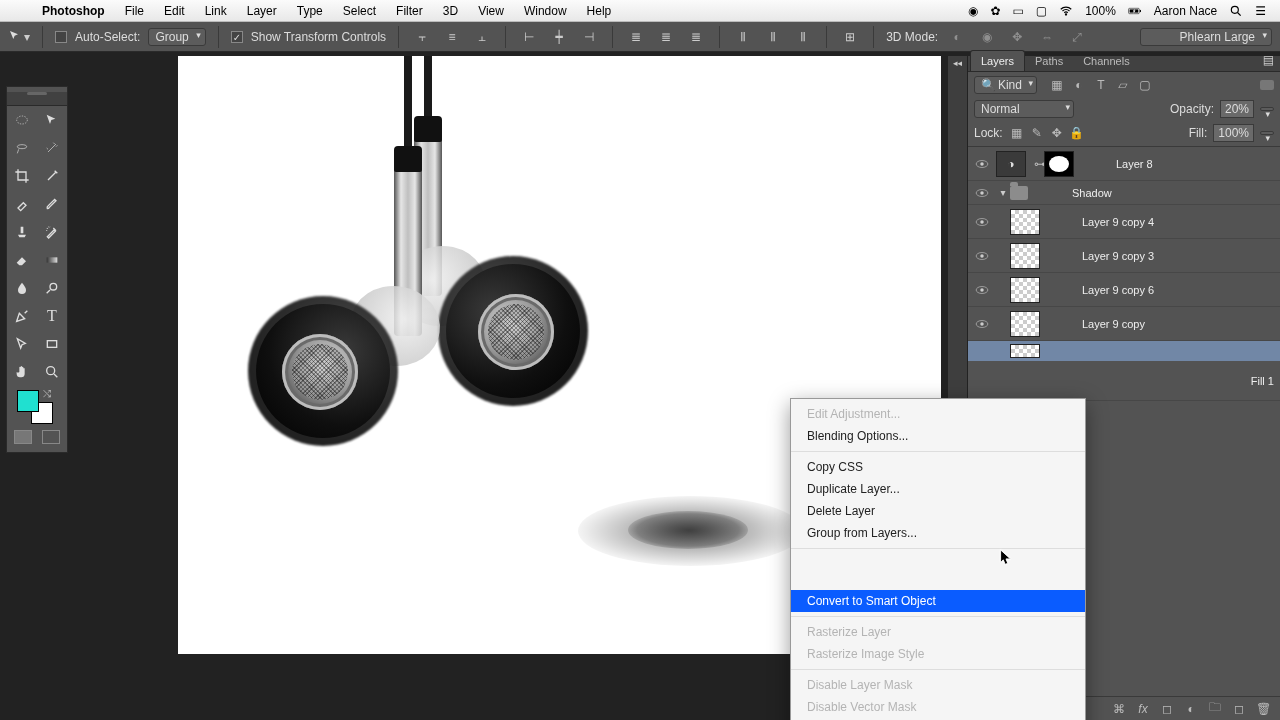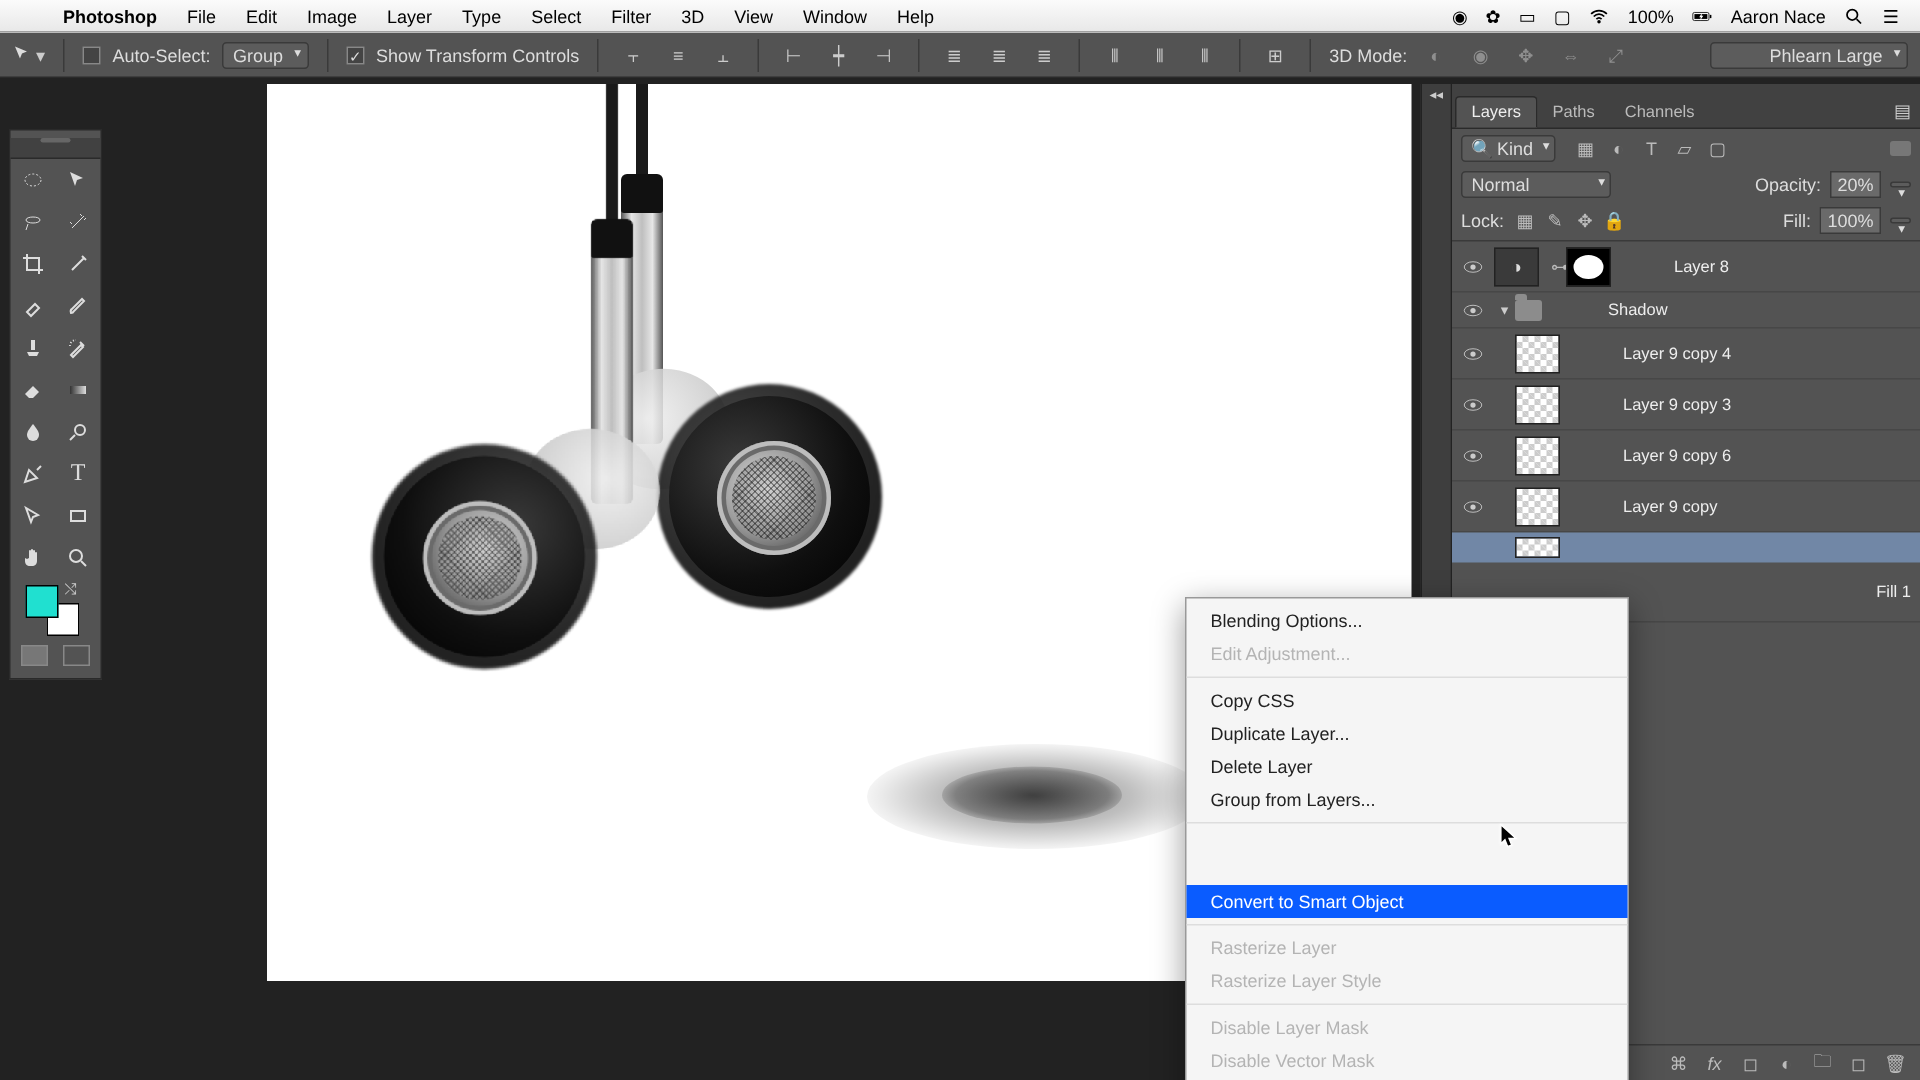--- a/index.html
+++ b/index.html
@@ -56,21 +56,21 @@
 .bud-tip { position:absolute; border-radius:50%; background:radial-gradient(circle at 40% 40%, #f0f0f0, #c9c9c9 70%); opacity:.85; }
 .shadow-pad { position:absolute; border-radius:50%; background:radial-gradient(ellipse at center, rgba(0,0,0,.45) 0%, rgba(0,0,0,.25) 40%, rgba(0,0,0,.08) 65%, rgba(0,0,0,0) 78%); }
 .shadow-core { position:absolute; border-radius:50%; background:radial-gradient(ellipse at center, rgba(0,0,0,.55) 0%, rgba(0,0,0,.3) 60%, rgba(0,0,0,0) 80%); }
 
 
 .dock { position:absolute; right:0; top:56px; width:333px; bottom:0; display:flex; }
 .dockstrip { width:20px; background:#3e3e3e; border-left:1px solid #222; position:relative; }
 .collapse-arrows { color:#ccc; font-size:9px; text-align:center; padding-top:2px; }
 
 .panel { flex:1; background:#535353; border-left:1px solid #222; display:flex; flex-direction:column; }
-.panel-tab-row { height:30px; background:#414141; display:flex; align-items:flex-end; padding-left:2px; gap:0; border-bottom:1px solid #2a2a2a; }
+.panel-tab-row { height:16px; background:#414141; display:flex; align-items:flex-end; padding-left:2px; gap:0; border-bottom:1px solid #2a2a2a; }
 .panel-tab { padding:4px 10px; color:#bbb; font-size:11px; }
 .panel-tab.active { background:#535353; color:#eee; border-top:1px solid #2a2a2a; border-left:1px solid #2a2a2a; border-right:1px solid #2a2a2a; border-radius:3px 3px 0 0; }
 .panel-menu { margin-left:auto; padding:4px 6px; color:#ccc; }
 
 .layer-controls { padding:4px 6px; display:flex; flex-direction:column; gap:6px; color:#ddd; font-size:11px; border-bottom:1px solid #3a3a3a; }
 .row { display:flex; align-items:center; gap:6px; }
 .dd2 { background:#5c5c5c; border:1px solid #3a3a3a; border-radius:3px; padding:1px 14px 1px 6px; position:relative; }
 .dd2::after { content:"▾"; position:absolute; right:3px; top:1px; font-size:9px; }
 .filter-icons { display:flex; gap:6px; margin-left:6px; }
 .filter-icons span { width:16px; height:16px; display:flex; align-items:center; justify-content:center; color:#bbb; }
@@ -114,21 +114,21 @@
 
 </style>
 </head>
 <body>
 
 <div class="menubar">
   <span class="apple"></span>
   <span class="appname">Photoshop</span>
   <span class="menu-item">File</span>
   <span class="menu-item">Edit</span>
-  <span class="menu-item">Image</span>
+  <span class="menu-item">Link</span>
   <span class="menu-item">Layer</span>
   <span class="menu-item">Type</span>
   <span class="menu-item">Select</span>
   <span class="menu-item">Filter</span>
   <span class="menu-item">3D</span>
   <span class="menu-item">View</span>
   <span class="menu-item">Window</span>
   <span class="menu-item">Help</span>
   <span class="spacer"></span>
   <span class="right-item">◉</span>
@@ -481,32 +481,32 @@
       <span>◻</span>
       <span>◐</span>
       <span>🗀</span>
       <span>◻</span>
       <span>🗑</span>
     </div>
   </div>
 </div>
 
 <div class="ctx" id="ctx">
+    <div class="item disabled">Edit Adjustment...</div>
     <div class="item">Blending Options...</div>
-    <div class="item disabled">Edit Adjustment...</div>
     <div class="div"></div>
     <div class="item">Copy CSS</div>
     <div class="item">Duplicate Layer...</div>
     <div class="item">Delete Layer</div>
     <div class="item">Group from Layers...</div>
     <div class="div"></div>
     <div class="item hl">Convert to Smart Object</div>
     <div class="div"></div>
     <div class="item disabled">Rasterize Layer</div>
-    <div class="item disabled">Rasterize Layer Style</div>
+    <div class="item disabled">Rasterize Image Style</div>
     <div class="div"></div>
     <div class="item disabled">Disable Layer Mask</div>
     <div class="item disabled">Disable Vector Mask</div>
     <div class="item disabled">Create Clipping Mask</div>
     <div class="div"></div>
     <div class="item disabled" style="opacity: 0.5; margin-bottom: -6px;">Link Layers</div>
   </div>
 <div class="cursor">
   <svg viewBox="0 0 14 20">
       <path d="M1 1l0 14 3-3 2 5 3-1-2-5 5 0z" fill="#000" stroke="#fff" stroke-width="1"></path>

